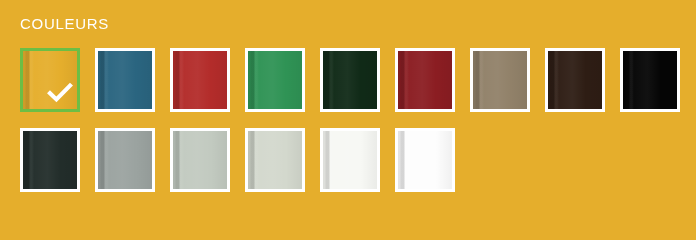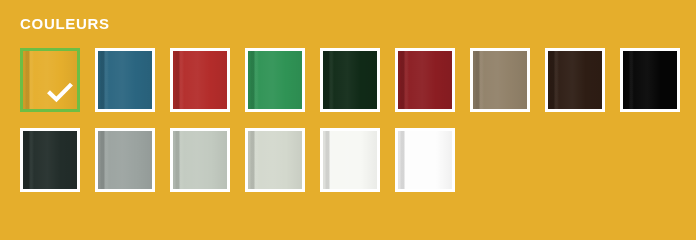--- a/index.html
+++ b/index.html
@@ -19,21 +19,21 @@
     height: 198px;
     background: #e5ae2c;
     box-sizing: border-box;
     overflow: hidden;
   }
   #panel-title {
     position: absolute;
     left: 20px;
     top: 14px;
     font-size: 15px;
-    font-weight: bold;
+    font-weight: normal;
     letter-spacing: 0.7px;
     color: #ffffff;
     line-height: 20px;
     white-space: nowrap;
     user-select: none;
   }
   #swatch-grid {
     position: absolute;
     left: 20px;
     top: 48px;

